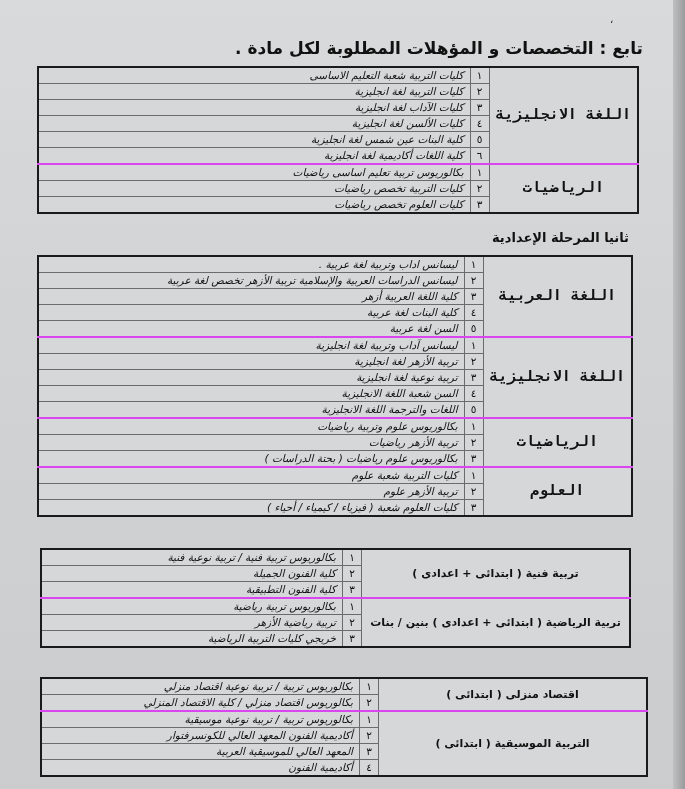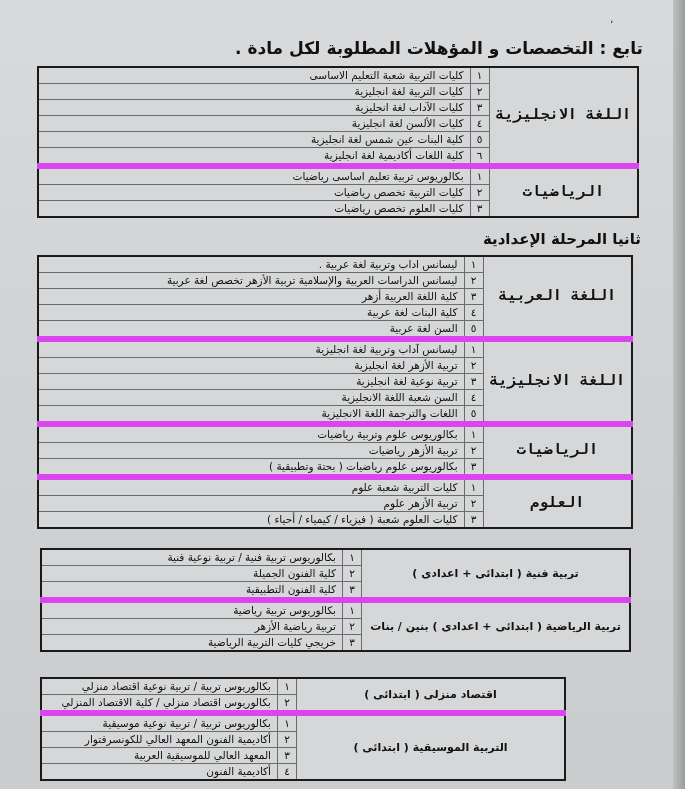--- a/index.html
+++ b/index.html
@@ -7,29 +7,29 @@
     width:685px; height:789px; overflow:hidden;
     background: linear-gradient(180deg,#d9dadb 0%,#d2d3d4 40%,#cbcccd 100%);
     font-family: "DejaVu Sans", sans-serif;
     position:relative;
     color:#111;
   }
   .right-edge { position:absolute; right:0; top:0; width:12px; height:789px;
     background: linear-gradient(90deg,#bfc0c1,#9a9b9c); }
   .page-dot { position:absolute; left:610px; top:14px; font-size:10px; color:#222; }
   .title { position:absolute; right:42px; top:38px; font-size:17px; font-weight:bold; direction:rtl; white-space:nowrap;margin-left:21px; }
-  .section-title { position:absolute; right:44px; top:230px; font-size:15px; font-weight:bold; direction:rtl; white-space:nowrap; }
+  .section-title { position:absolute; right:56px; top:230px; font-size:13px; font-weight:bold; direction:rtl; white-space:nowrap; }
 
   table.grid { position:absolute; border-collapse:collapse; direction:rtl; border:2px solid #1a1a1a; }
   table.grid td { border:1px solid #6b6b6b; padding:0 6px; font-size:10.5px; height:15px; line-height:15px; white-space:nowrap; background:#d6d7d8; }
   table.grid td.num { width:18px; text-align:center; padding:0; }
   table.grid td.subj { font-weight:bold; font-size:15px; text-align:center; white-space:nowrap;font-family:Liberation Mono, monospace; }
   table.grid td.subj-small { font-weight:bold; font-size:11px; text-align:center; white-space:nowrap; }
-  table.grid tr.group-start td { border-top:6px solid #d946ef; }
-  table.grid td.content { text-align:right; }
+  table.grid tr.group-start td { border-top:2px solid #d946ef; }
+  table.grid td.content { text-align:right;font-style:italic; }
 </style>
 </head>
 <body>
 
 <div class="right-edge"></div>
 <div class="page-dot">،</div>
 <div class="title">تابع : التخصصات و المؤهلات المطلوبة لكل مادة .</div>
 
 <table class="grid" style="left:37px; top:66px; width:602px;">
   <tbody id="t1">
@@ -124,21 +124,21 @@
         <td rowspan="3" class="subj" style="width: 125px;">الرياضيات</td>
         <td class="num">١</td>
         <td class="content">بكالوريوس علوم وتربية رياضيات</td>
       </tr>
       <tr>
         <td class="num">٢</td>
         <td class="content">تربية الأزهر رياضيات</td>
       </tr>
       <tr>
         <td class="num">٣</td>
-        <td class="content">بكالوريوس علوم رياضيات ( بحتة وتطبيقية )</td>
+        <td class="content">بكالوريوس علوم رياضيات ( بحتة الدراسات )</td>
       </tr>
       <tr class="group-start">
         <td rowspan="3" class="subj" style="width: 125px;">العلوم</td>
         <td class="num">١</td>
         <td class="content">كليات التربية شعبة علوم</td>
       </tr>
       <tr>
         <td class="num">٢</td>
         <td class="content">تربية الأزهر علوم</td>
       </tr>
@@ -173,21 +173,21 @@
         <td class="num">٢</td>
         <td class="content">تربية رياضية الأزهر</td>
       </tr>
       <tr>
         <td class="num">٣</td>
         <td class="content">خريجي كليات التربية الرياضية</td>
       </tr>
     </tbody>
 </table>
 
-<table class="grid" style="left:40px; top:677px; width:526px;padding-left:40px;">
+<table class="grid" style="left:40px; top:677px; width:608px;padding-left:40px;">
   <tbody id="t4">
       <tr>
         <td rowspan="2" class="subj-small" style="width: 255px;">اقتصاد منزلى ( ابتدائى )</td>
         <td class="num">١</td>
         <td class="content">بكالوريوس تربية / تربية نوعية اقتصاد منزلي</td>
       </tr>
       <tr>
         <td class="num">٢</td>
         <td class="content">بكالوريوس اقتصاد منزلي / كلية الاقتصاد المنزلي</td>
       </tr>

